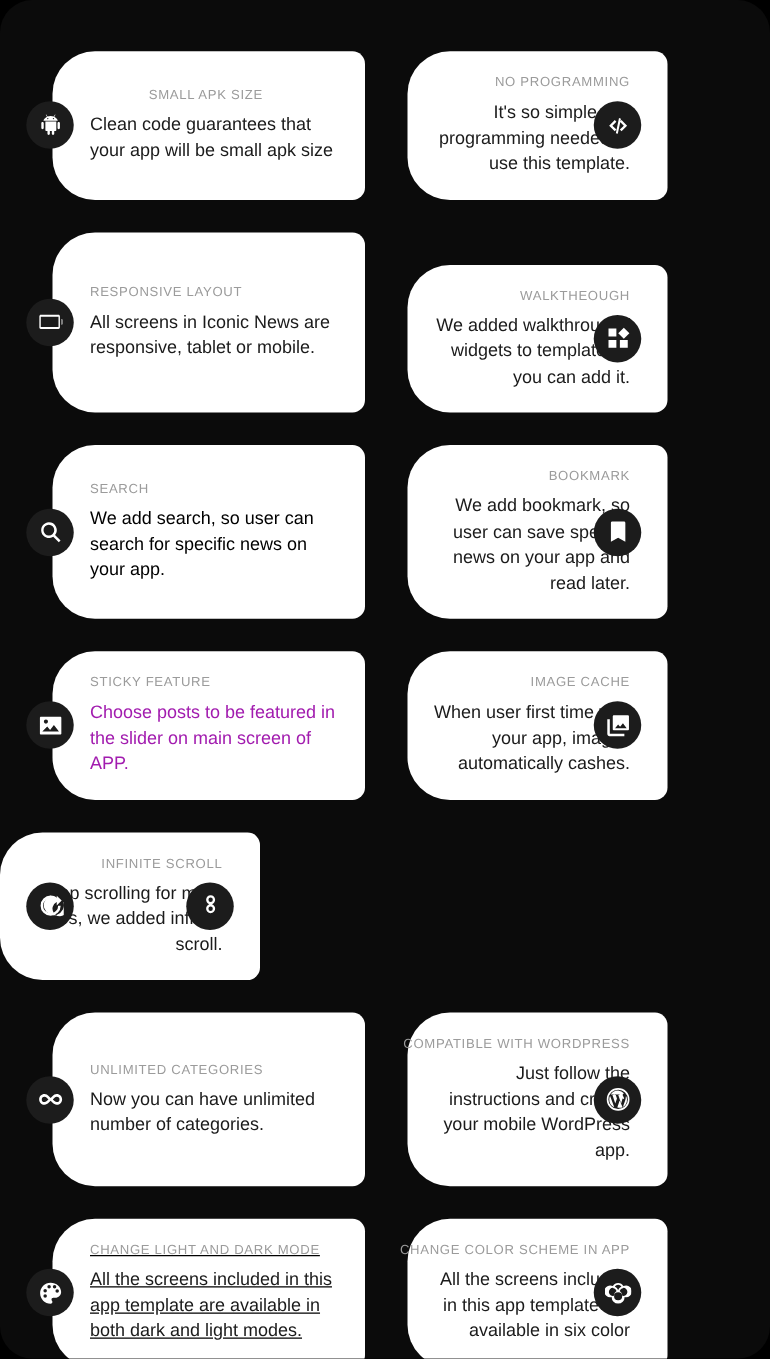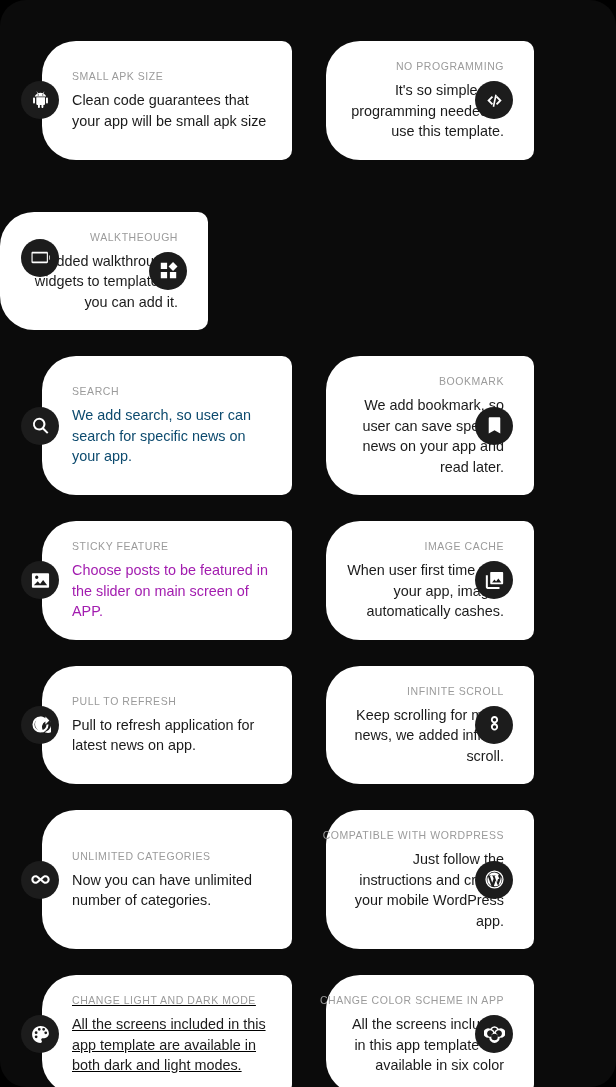--- a/index.html
+++ b/index.html
@@ -116,21 +116,21 @@
   .row-spacer { height: 26px; }
 </style>
 </head>
 <body style="background: rgb(0, 0, 0);">
 
 <div id="app" style="background: rgb(11, 11, 11);">
   <div class="feature-list" id="feature-list">
       <div class="feature-row">
         <div style="position: relative; display: flex;">
           <div class="card left" style="background: rgb(255, 255, 255);">
-            <div class="card-kicker" style="color: rgb(155, 155, 155);">SMALL APK SIZE</div>
+            <div class="card-kicker" style="color: rgb(155, 155, 155); margin-left: 47px;">SMALL APK SIZE</div>
             <div class="card-body" style="color: rgb(27, 27, 27);">Clean code guarantees that your app will be small apk size</div>
           </div>
           <div class="icon-badge on-left" style="background: rgb(28, 28, 28);">
             <span>
               <svg viewBox="0 0 24 24" style="fill: rgb(255, 255, 255);">
                 <path d="M6.8 8.2h10.4v7.9c0 .5-.4.9-.9.9h-1v2.4c0 .6-.5 1.1-1.1 1.1s-1.1-.5-1.1-1.1V17h-1.8v2.4c0 .6-.5 1.1-1.1 1.1s-1.1-.5-1.1-1.1V17h-1c-.5 0-.9-.4-.9-.9V8.2zM4.6 8.6c.6 0 1.1.5 1.1 1.1v4.5c0 .6-.5 1.1-1.1 1.1s-1.1-.5-1.1-1.1V9.7c0-.6.5-1.1 1.1-1.1zm14.8 0c.6 0 1.1.5 1.1 1.1v4.5c0 .6-.5 1.1-1.1 1.1s-1.1-.5-1.1-1.1V9.7c0-.6.5-1.1 1.1-1.1zM15.3 3.9l1-1.7a.25.25 0 0 0-.43-.25l-1.02 1.74c-.86-.35-1.83-.55-2.85-.55s-1.99.2-2.85.55L8.13 1.95a.25.25 0 1 0-.43.25l1 1.7C6.8 5 5.5 6.4 5.5 7.5h13c0-1.1-1.3-2.5-3.2-3.6zM9.4 6.2a.62.62 0 1 1 0-1.24.62.62 0 0 1 0 1.24zm5.2 0a.62.62 0 1 1 0-1.24.62.62 0 0 1 0 1.24z"></path>
               </svg>
             </span>
           </div>
         </div>
@@ -144,20 +144,24 @@
               <svg viewBox="0 0 24 24" style="fill: rgb(255, 255, 255);">
                 <path d="M8.9 17.1 3.8 12l5.1-5.1 1.5 1.5L6.8 12l3.6 3.6-1.5 1.5zm6.2 0-1.5-1.5L17.2 12l-3.6-3.6 1.5-1.5L20.2 12l-5.1 5.1zm-3.4 2.3-1.8-.5 2.9-13.8 1.8.5-2.9 13.8z"></path>
               </svg>
             </span>
           </div>
         </div>
       </div>
       <div class="row-spacer"></div>
       <div class="feature-row">
         <div style="position: relative; display: flex;">
+          <div class="card left" style="background: rgb(255, 255, 255);">
+            <div class="card-kicker" style="color: rgb(155, 155, 155);">RESPONSIVE LAYOUT</div>
+            <div class="card-body" style="color: rgb(27, 27, 27);">All screens in Iconic News are responsive, tablet or mobile.</div>
+          </div>
           <div class="icon-badge on-left" style="background: rgb(28, 28, 28);">
             <span>
               <svg viewBox="0 0 24 24" style="fill: rgb(255, 255, 255);">
                 <path d="M3 5.5h16.2c.7 0 1.3.6 1.3 1.3v10.4c0 .7-.6 1.3-1.3 1.3H3c-.7 0-1.3-.6-1.3-1.3V6.8c0-.7.6-1.3 1.3-1.3zm0 1.8v9.4h16.2V7.3H3zM22 9.3c.4 0 .8.4.8.8v3.8c0 .4-.4.8-.8.8V9.3z"></path>
               </svg>
             </span>
           </div>
         </div>
         <div style="position: relative; display: flex; margin-top: 26px;">
           <div class="card right" style="background: rgb(255, 255, 255);">
@@ -171,21 +175,21 @@
               </svg>
             </span>
           </div>
         </div>
       </div>
       <div class="row-spacer"></div>
       <div class="feature-row">
         <div style="position: relative; display: flex;">
           <div class="card left" style="background: rgb(255, 255, 255);">
             <div class="card-kicker" style="color: rgb(155, 155, 155);">SEARCH</div>
-            <div class="card-body" style="color: #0c4a6e;">We add search, so user can search for specific news on your app.</div>
+            <div class="card-body" style="color: #000000;">We add search, so user can search for specific news on your app.</div>
           </div>
           <div class="icon-badge on-left" style="background: rgb(28, 28, 28);">
             <span>
               <svg viewBox="0 0 24 24" style="fill: rgb(255, 255, 255);">
                 <path d="M10.4 3.2a7.2 7.2 0 0 1 5.64 11.67l5.04 5.04-1.63 1.63-5.06-5.05A7.2 7.2 0 1 1 10.4 3.2zm0 2.3a4.9 4.9 0 1 0 0 9.8 4.9 4.9 0 0 0 0-9.8z"></path>
               </svg>
             </span>
           </div>
         </div>
         <div style="position: relative; display: flex;">
@@ -227,24 +231,20 @@
               <svg viewBox="0 0 24 24" style="fill: rgb(255, 255, 255);">
                 <path d="M8.2 2.4h12.6c.6 0 1.1.5 1.1 1.1v11.7c0 .6-.5 1.1-1.1 1.1H8.2c-.6 0-1.1-.5-1.1-1.1V3.5c0-.6.5-1.1 1.1-1.1zm1 11.9h10.6l-3.4-4.5-2.6 3.3-1.8-2.2-2.8 3.4zM4.4 6.1v13.3h13.3v2.2H4.2c-1.2 0-2.1-1-2.1-2.2V6.1h2.3z"></path>
               </svg>
             </span>
           </div>
         </div>
       </div>
       <div class="row-spacer"></div>
       <div class="feature-row">
         <div style="position: relative; display: flex;">
-          <div class="card left" style="background: rgb(255, 255, 255);">
-            <div class="card-kicker" style="color: rgb(155, 155, 155);">PULL TO REFRESH</div>
-            <div class="card-body" style="color: rgb(27, 27, 27);">Pull to refresh application for latest news on app.</div>
-          </div>
           <div class="icon-badge on-left" style="background: rgb(28, 28, 28);">
             <span>
               <svg viewBox="0 0 24 24" style="fill: rgb(255, 255, 255);">
                 <path d="M17.6 6.3V2.9l4.5 4.5-4.5 4.5V8.6h-.1a6.9 6.9 0 1 0 6.2 0l-.02-.01A9.2 9.2 0 1 1 12 2.8c2.2 0 4.2.77 5.6 2.05V6.3z"></path>
                 <path d="M12 2.8a9.2 9.2 0 1 0 9.2 9.2h-2.3A6.9 6.9 0 1 1 12 5.1V2.8z"></path>
               </svg>
             </span>
           </div>
         </div>
         <div style="position: relative; display: flex;">

